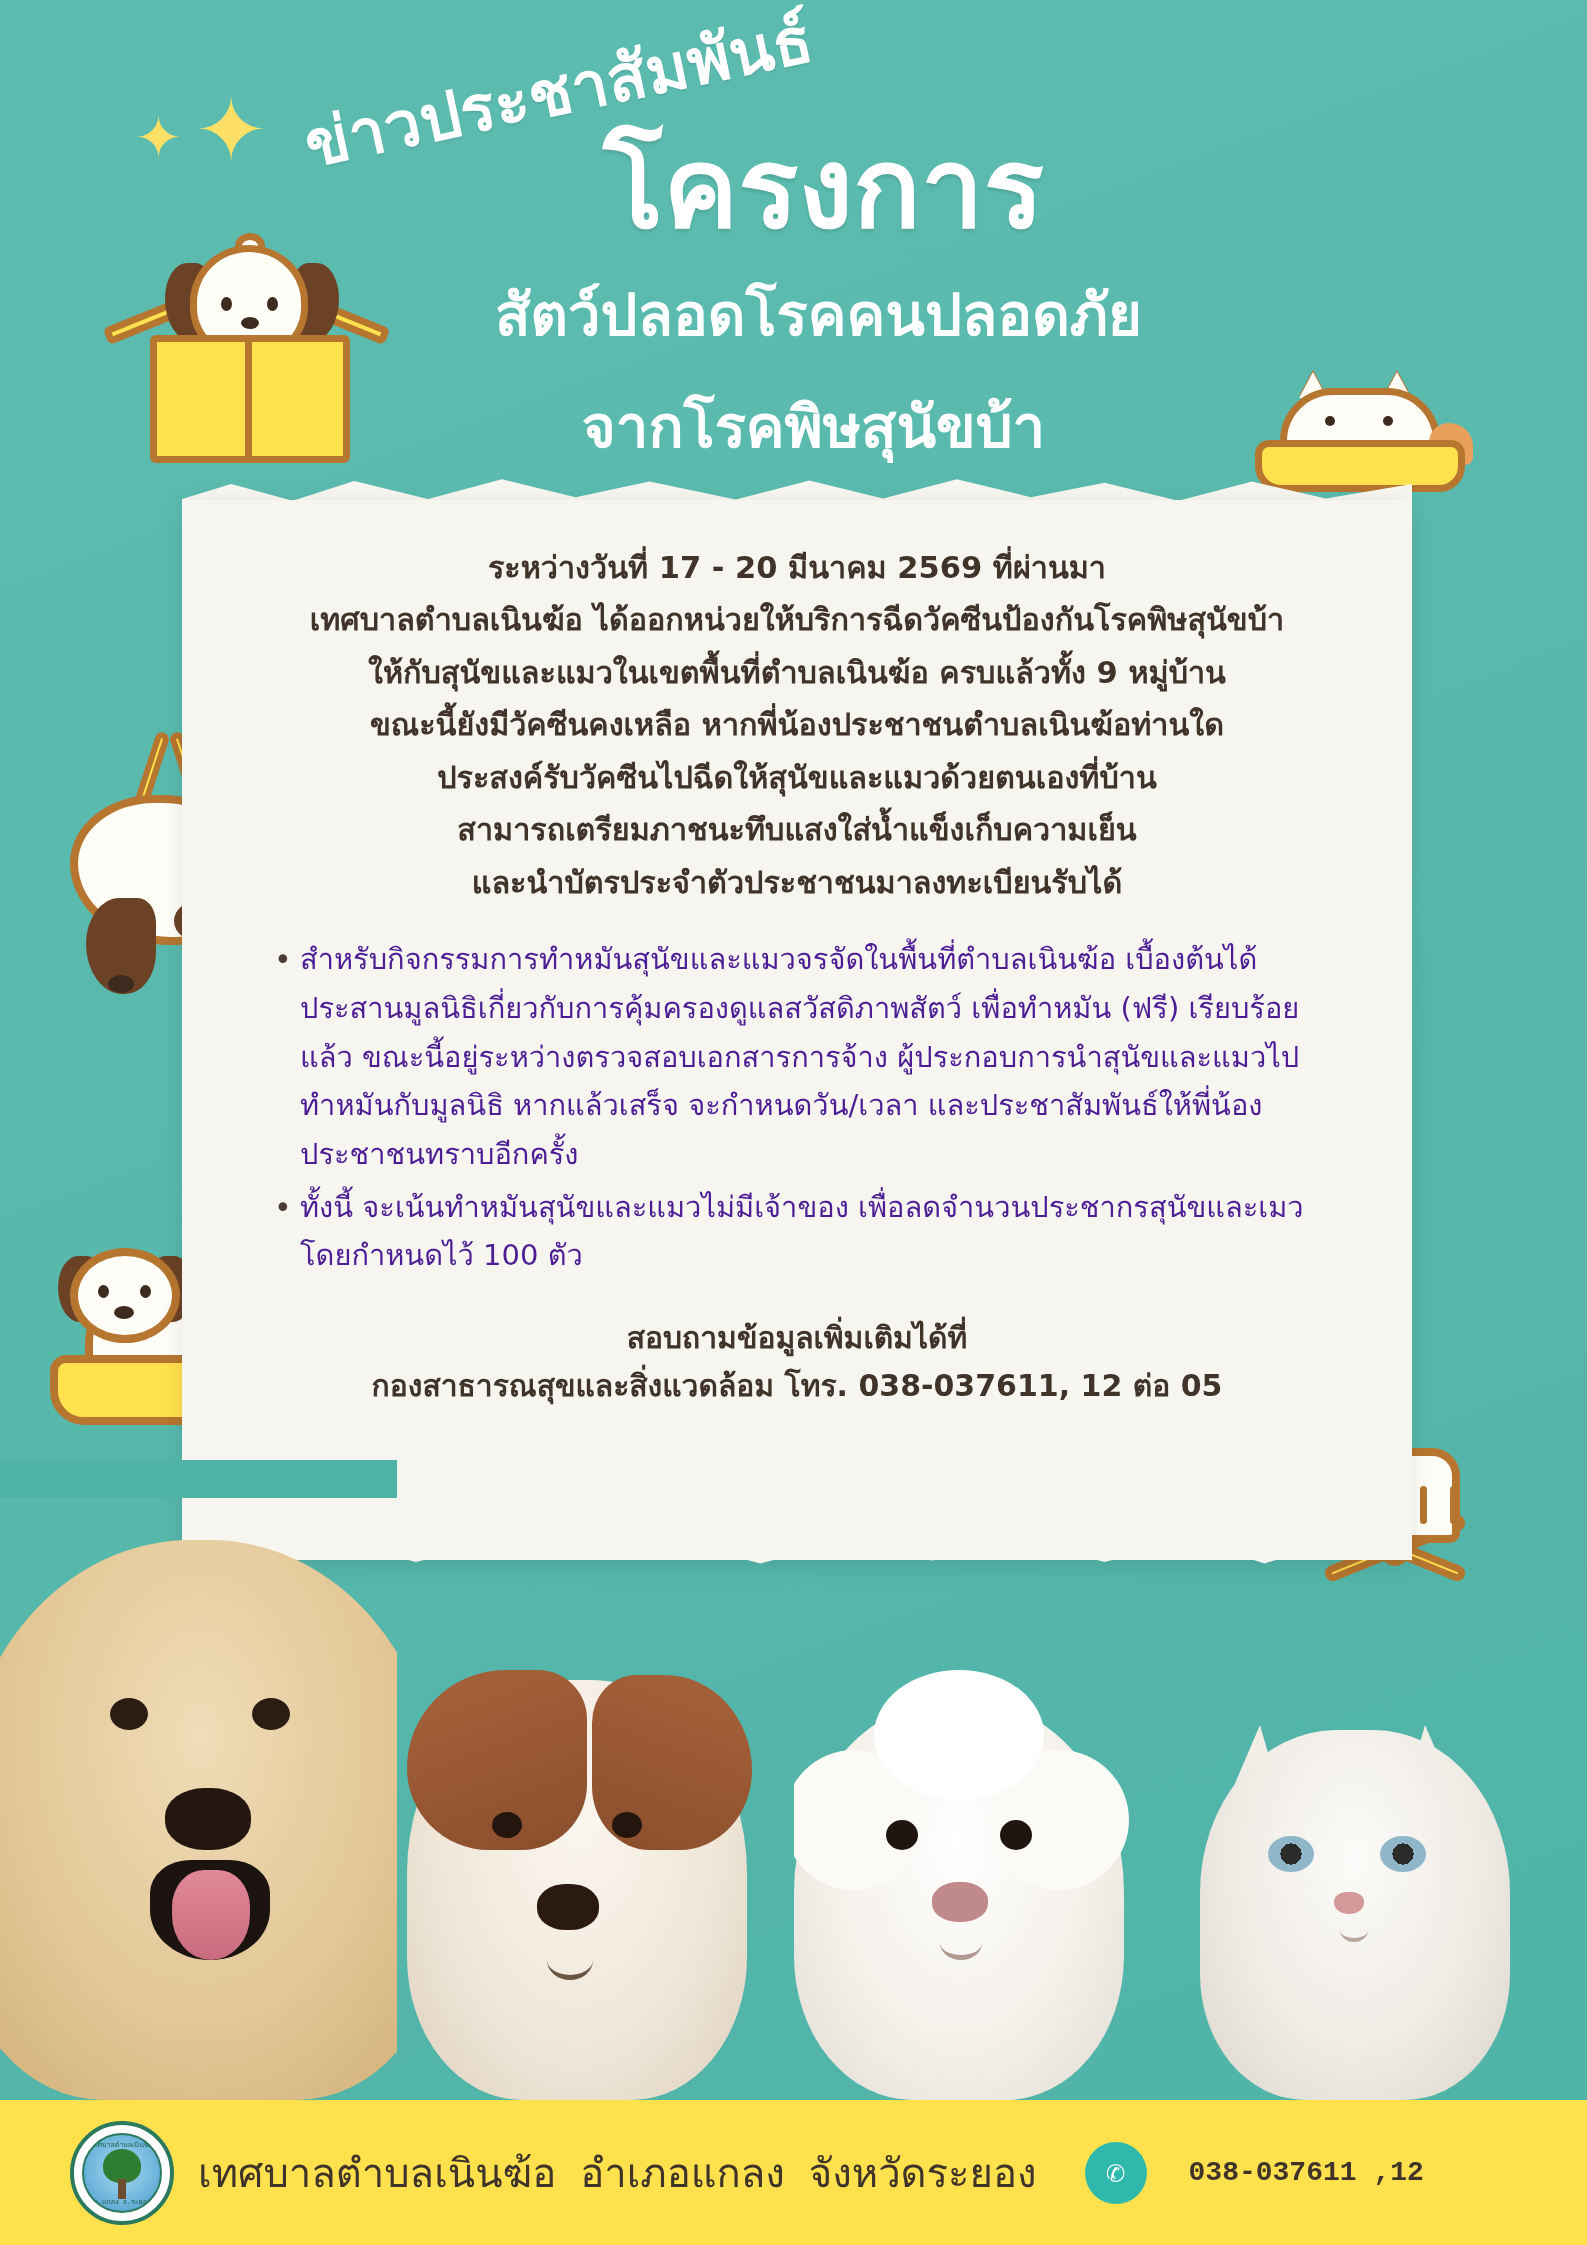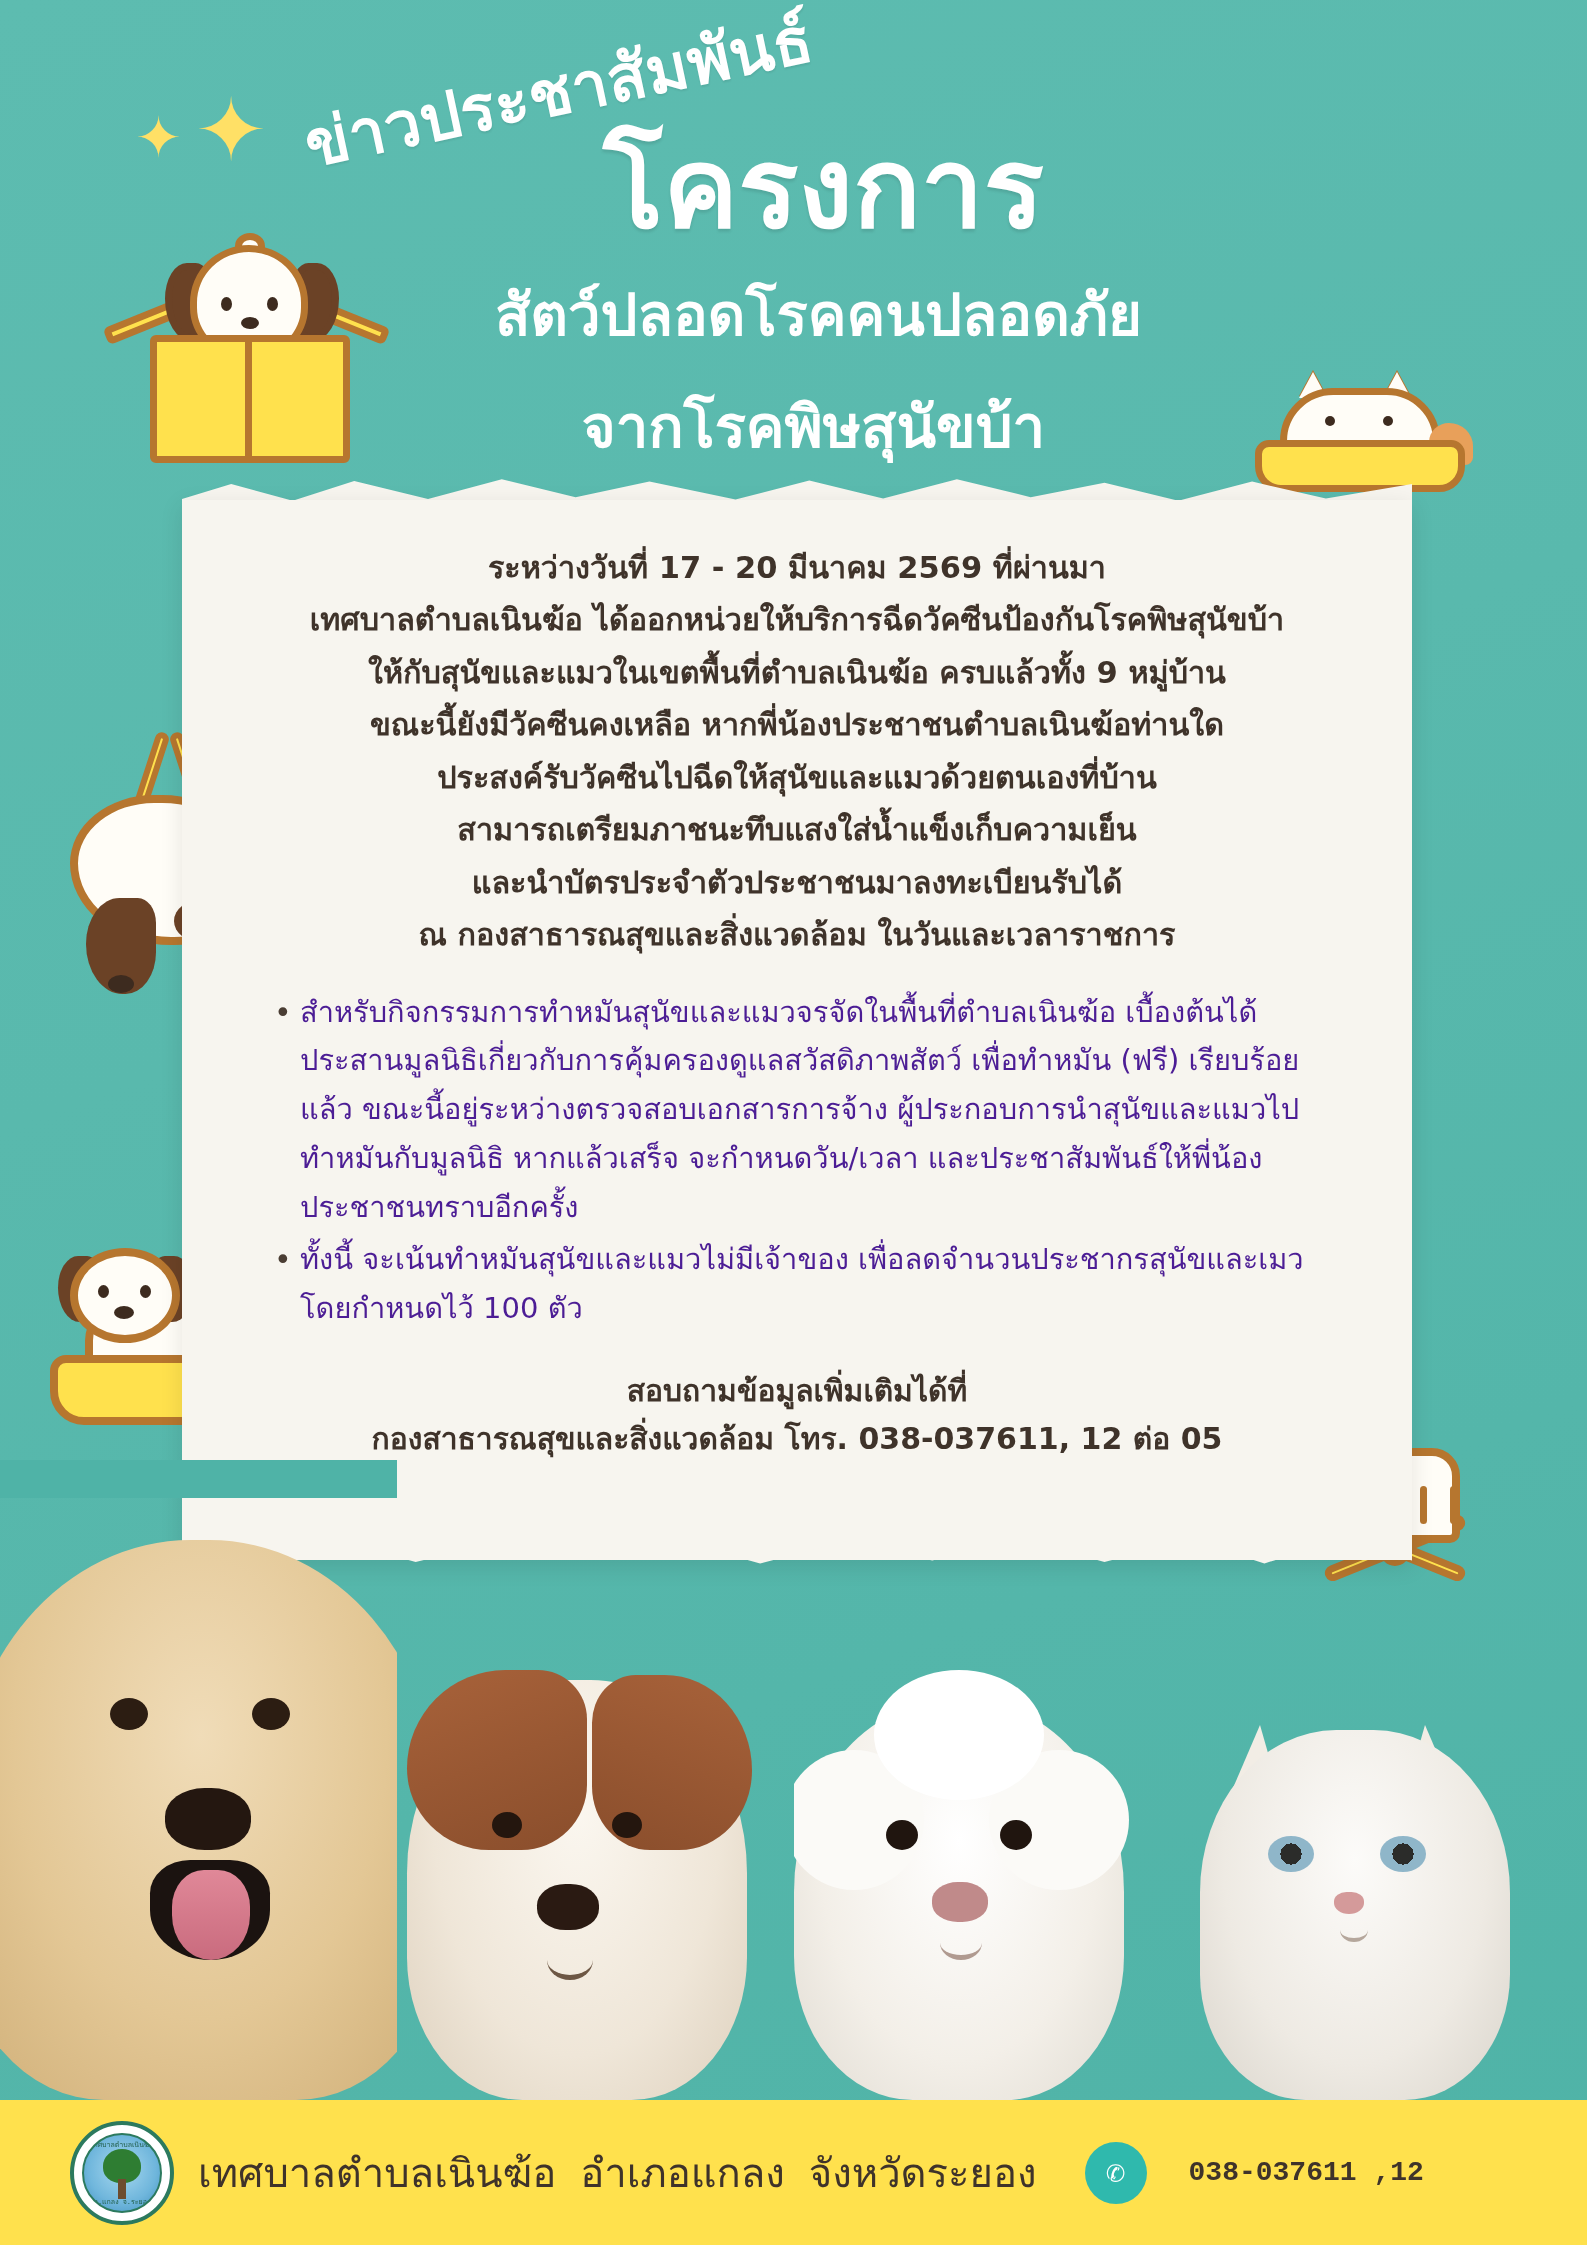--- a/index.html
+++ b/index.html
@@ -427,21 +427,20 @@
     <div class="paper-inner">
 
       <div class="intro">
         <div class="line">ระหว่างวันที่ 17 - 20 มีนาคม 2569 ที่ผ่านมา</div>
         <div class="line">เทศบาลตำบลเนินฆ้อ ได้ออกหน่วยให้บริการฉีดวัคซีนป้องกันโรคพิษสุนัขบ้า</div>
         <div class="line">ให้กับสุนัขและแมวในเขตพื้นที่ตำบลเนินฆ้อ ครบแล้วทั้ง 9 หมู่บ้าน</div>
         <div class="line">ขณะนี้ยังมีวัคซีนคงเหลือ หากพี่น้องประชาชนตำบลเนินฆ้อท่านใด</div>
         <div class="line">ประสงค์รับวัคซีนไปฉีดให้สุนัขและแมวด้วยตนเองที่บ้าน</div>
         <div class="line">สามารถเตรียมภาชนะทึบแสงใส่น้ำแข็งเก็บความเย็น</div>
         <div class="line">และนำบัตรประจำตัวประชาชนมาลงทะเบียนรับได้</div>
-        <div class="line">ณ กองสาธารณสุขและสิ่งแวดล้อม ในวันและเวลาราชการ</div>
       </div>
 
       <div class="bullets">
         <div class="bullet">สำหรับกิจกรรมการทำหมันสุนัขและแมวจรจัดในพื้นที่ตำบลเนินฆ้อ เบื้องต้นได้ประสานมูลนิธิเกี่ยวกับการคุ้มครองดูแลสวัสดิภาพสัตว์ เพื่อทำหมัน (ฟรี) เรียบร้อยแล้ว ขณะนี้อยู่ระหว่างตรวจสอบเอกสารการจ้าง ผู้ประกอบการนำสุนัขและแมวไปทำหมันกับมูลนิธิ หากแล้วเสร็จ จะกำหนดวัน/เวลา และประชาสัมพันธ์ให้พี่น้องประชาชนทราบอีกครั้ง</div>
         <div class="bullet">ทั้งนี้ จะเน้นทำหมันสุนัขและแมวไม่มีเจ้าของ เพื่อลดจำนวนประชากรสุนัขและเมว โดยกำหนดไว้ 100 ตัว</div>
       </div>
 
       <div class="contact">
         <div>สอบถามข้อมูลเพิ่มเติมได้ที่</div>
         <div>กองสาธารณสุขและสิ่งแวดล้อม โทร. 038-037611, 12 ต่อ 05</div>

